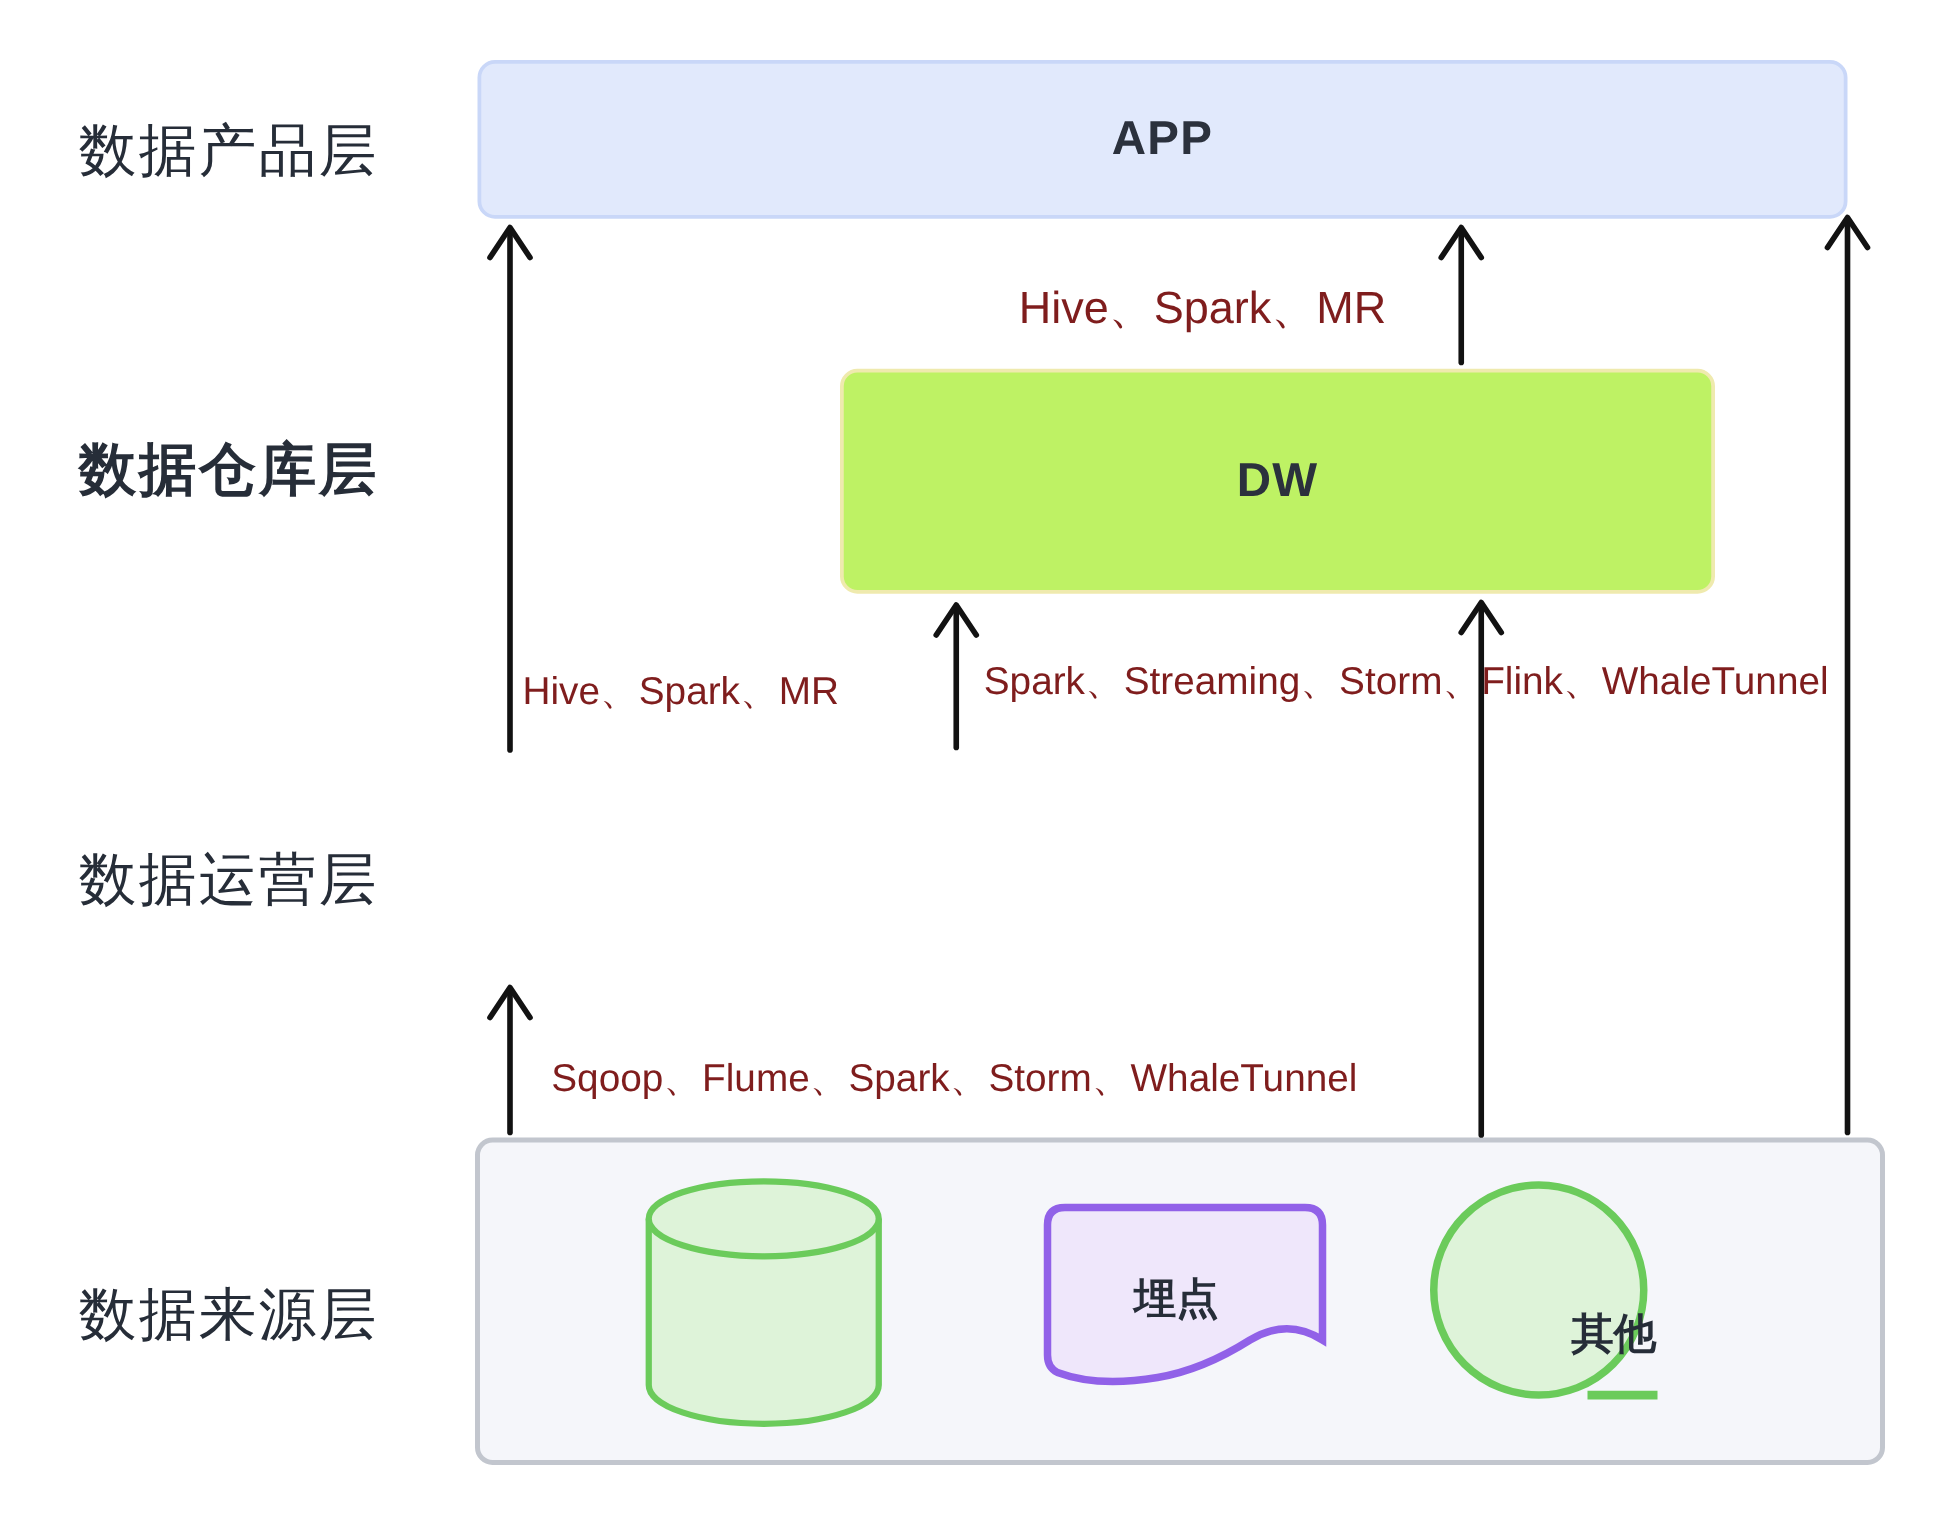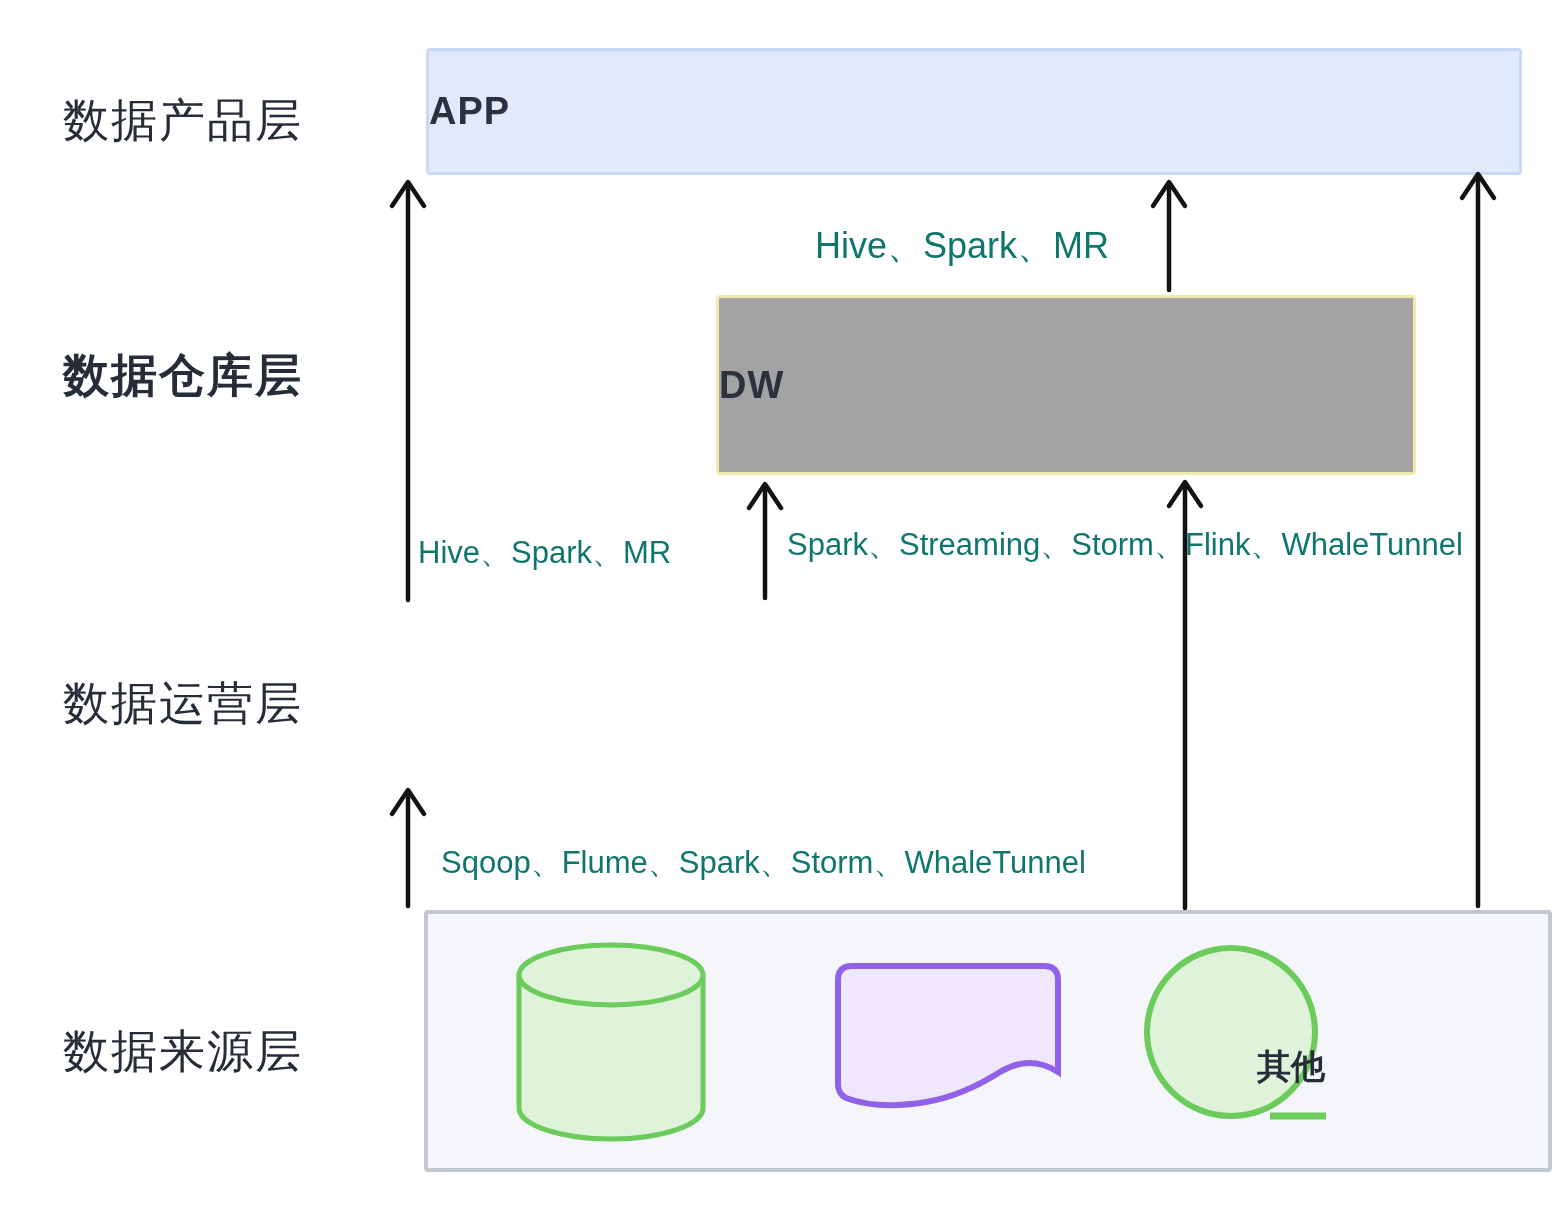--- a/index.html
+++ b/index.html
@@ -17,38 +17,37 @@
     left: 45px;
     font-size: 46px;
     font-weight: 500;
     letter-spacing: 2px;
     color: #262d38;
     white-space: nowrap;
     margin-left: 18px;
   }
   .box {
     position: absolute;
-    border-radius: 4px;
+    border-radius: 14px;
     border: 3px solid transparent;
     display: flex;
     align-items: center;
-    justify-content: flex-start;
+    justify-content: center;
     box-sizing: border-box;
-    margin-left: 44px;
   }
   .box .box-title {
     font-size: 38px;
     font-weight: bold;
     letter-spacing: 1px;
     color: #2b313d;
   }
   .flow-label {
     position: absolute;
     white-space: nowrap;
-    color: #0f766e;
+    color: #7f1d1d;
   }
   .flow-label.big { font-size: 36px; }
   .flow-label.mid { font-size: 31px; }
   .arrow-overlay {
     position: absolute;
     left: 0; top: 0;
     width: 1560px; height: 1220px;
     pointer-events: none;
   }
   .arrow-overlay g {
@@ -74,21 +73,21 @@
 
   <div class="layer-label" style="top: 90px;">数据产品层</div>
   <div class="layer-label" style="top: 345px; font-weight: bold;">数据仓库层</div>
   <div class="layer-label" style="top: 673px;">数据运营层</div>
   <div class="layer-label" style="top: 1021px;">数据来源层</div>
 
   <div class="box" style="left: 382px; top: 48px; width: 1096px; height: 127px; background: rgb(225, 233, 252); border-color: rgb(201, 215, 248);">
     <span class="box-title">APP</span>
   </div>
 
-  <div class="box" style="left: 672px; top: 295px; width: 700px; height: 180px; background: #a3a3a3; border-color: rgb(239, 234, 174);">
+  <div class="box" style="left: 672px; top: 295px; width: 700px; height: 180px; background: #bef264; border-color: rgb(239, 234, 174);">
     <span class="box-title">DW</span>
   </div>
 
 
   <div class="box" style="left: 380px; top: 910px; width: 1128px; height: 262px; border-width: 4px; background: rgb(245, 246, 250); border-color: rgb(194, 198, 206);">
   </div>
 
   <div class="flow-label big" style="left:815px; top:222px;">Hive、Spark、MR</div>
   <div class="flow-label mid" style="left:418px; top:532px;">Hive、Spark、MR</div>
   <div class="flow-label mid" style="left:441px; top:842px;">Sqoop、Flume、Spark、Storm、WhaleTunnel</div>
@@ -130,20 +129,21 @@
   </svg>
 
   <svg class="shape-svg" style="left:513px; top:942px;" width="196" height="200" viewBox="0 0 196 200">
     <path d="M6 33 V166 A92 31 0 0 0 190 166 V33" stroke-width="5" fill="#def3d9" style="stroke: rgb(107, 203, 91);"></path>
     <ellipse cx="98" cy="33" rx="92" ry="30" stroke-width="5" fill="#def3d9" style="stroke: rgb(107, 203, 91);"></ellipse>
   </svg>
 
   <svg class="shape-svg" style="left:820px; top:960px;" width="242" height="166" viewBox="0 0 242 166">
     <path d="M18 20 Q18 6 32 6 H224 Q238 6 238 20 V112 Q210 94 180 112 Q142 136 106 142 Q58 150 26 138 Q18 134 18 124 Z" stroke-width="6" fill="#efe7fb" style="stroke: rgb(145, 97, 232);"></path>
   </svg>
+  <div class="shape-label" style="left:820px; top:1016px; width:242px;">埋点</div>
 
   <svg class="shape-svg" style="left:1142px; top:945px;" width="190" height="180" viewBox="0 0 190 180">
     <circle cx="89" cy="87" r="84" stroke-width="6" fill="#def3d9" style="stroke: rgb(107, 203, 91);"></circle>
     <line x1="128" y1="171" x2="184" y2="171" stroke-width="7" fill="none" style="stroke: rgb(107, 203, 91);"></line>
   </svg>
   <div class="shape-label" style="left:1202px; top:1016px; width:178px;margin-top:28px;">其他</div>
 
 </div>
 
 </body></html>

